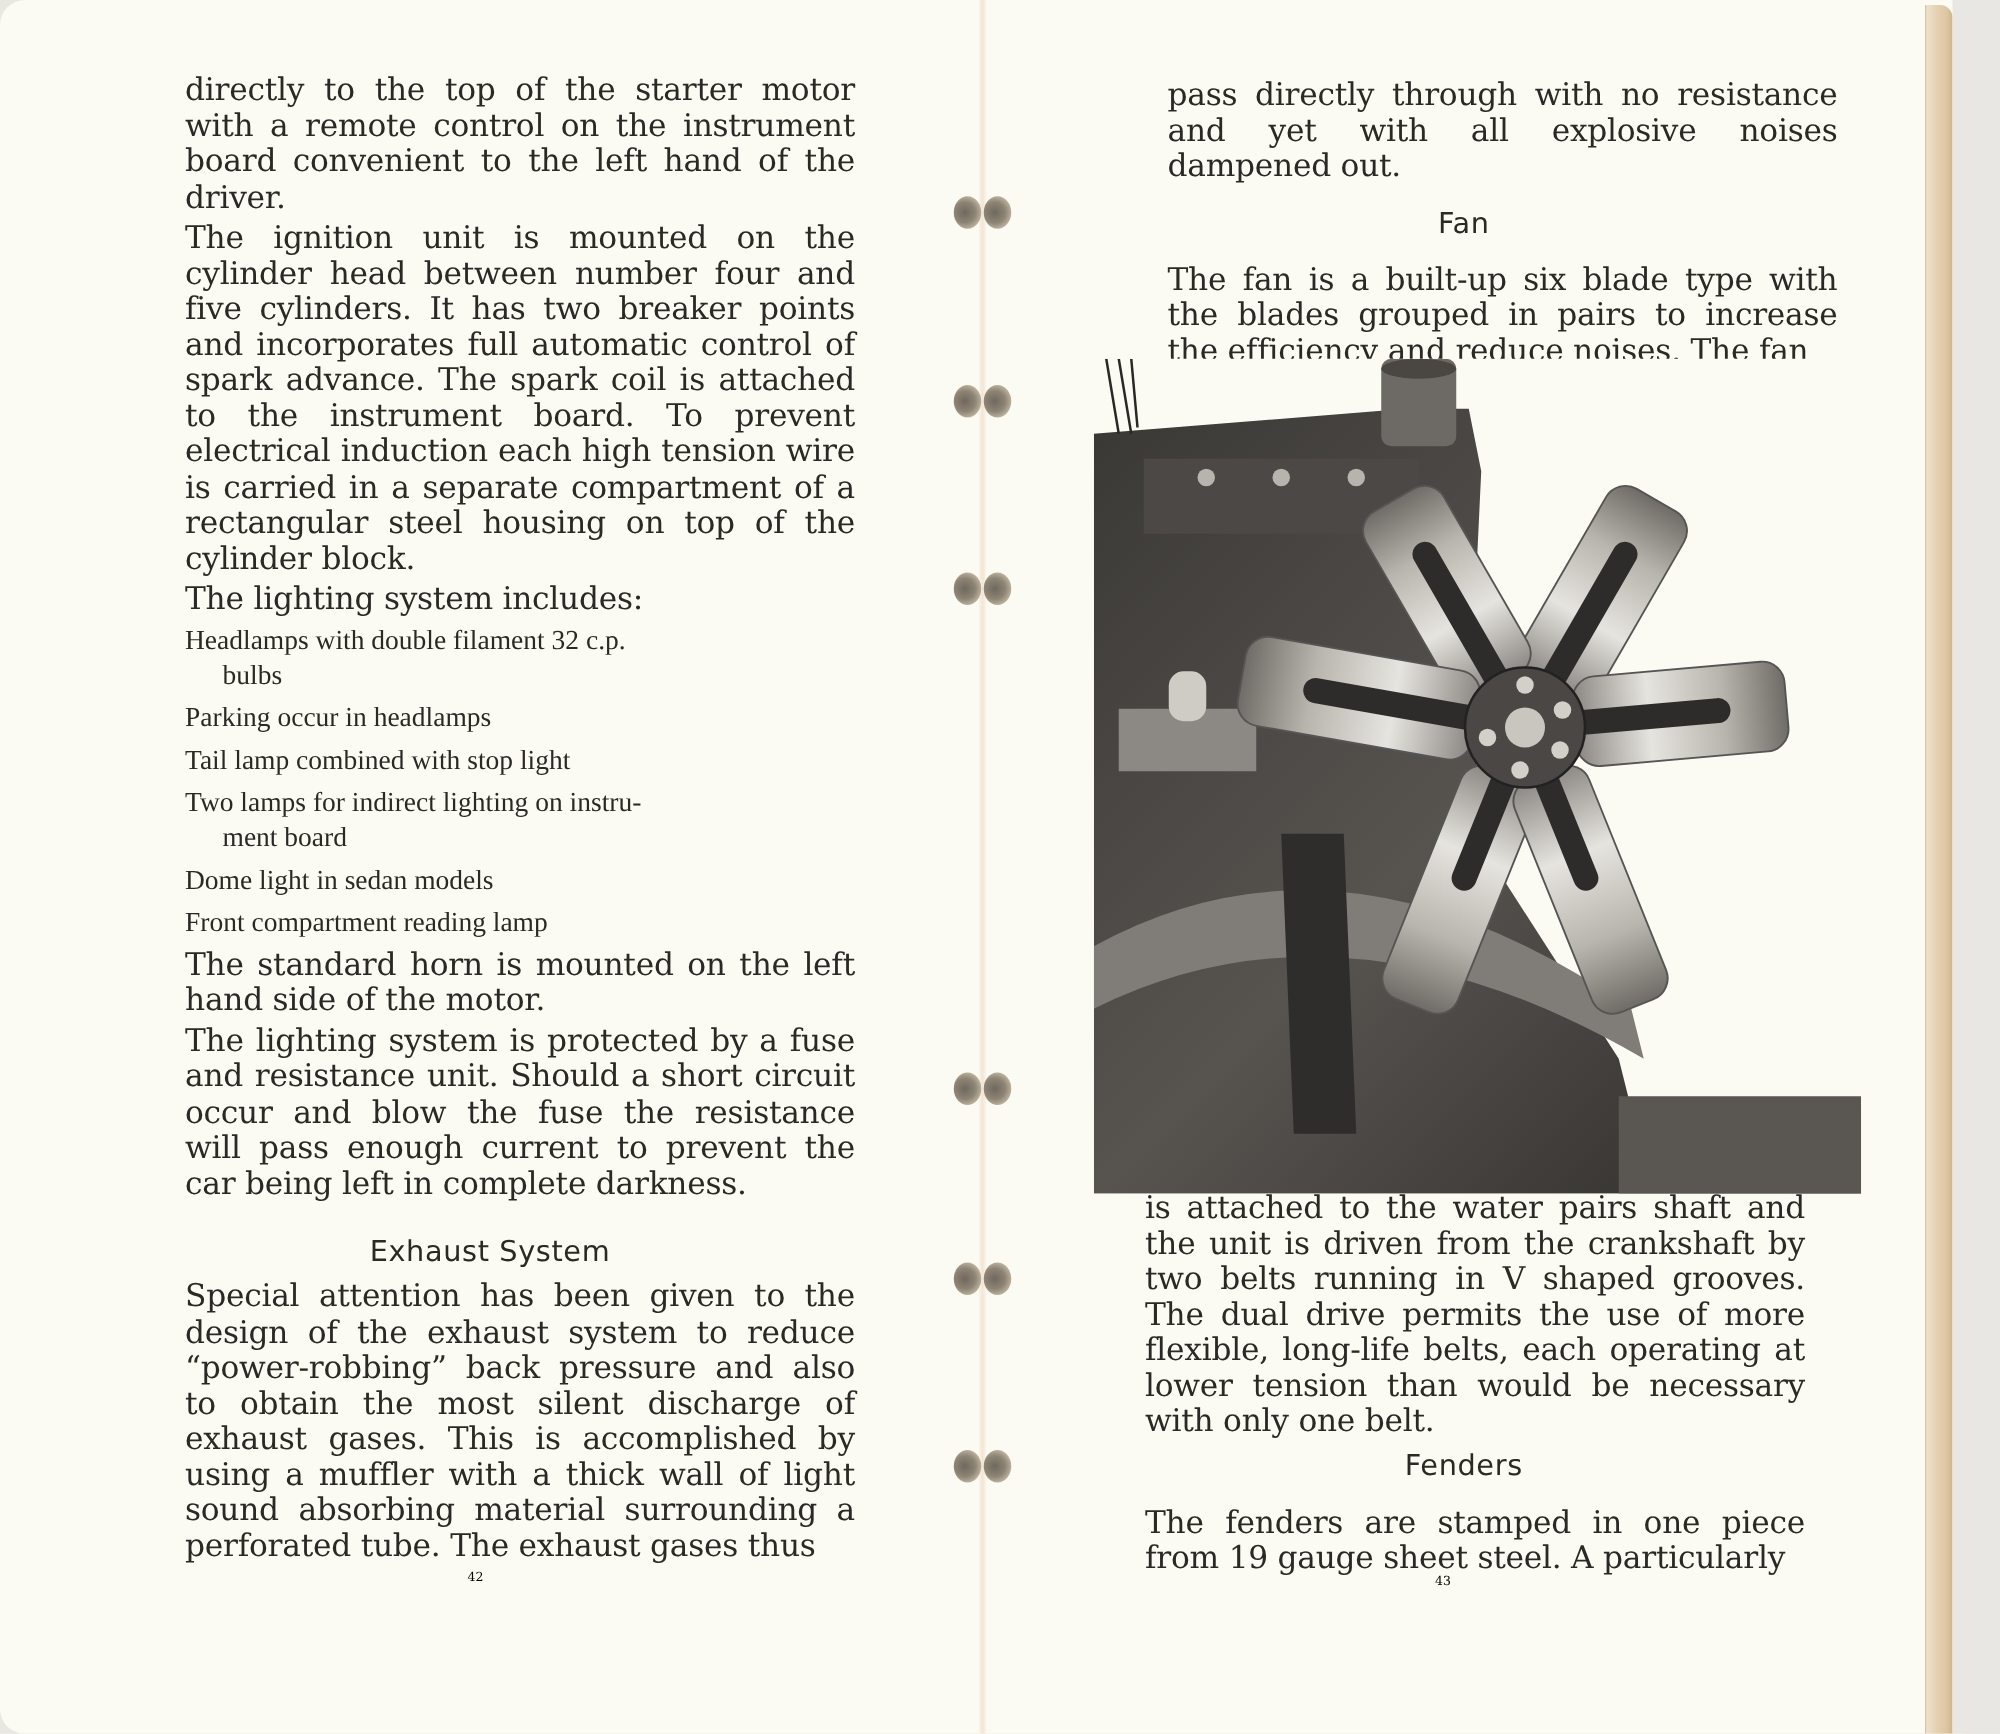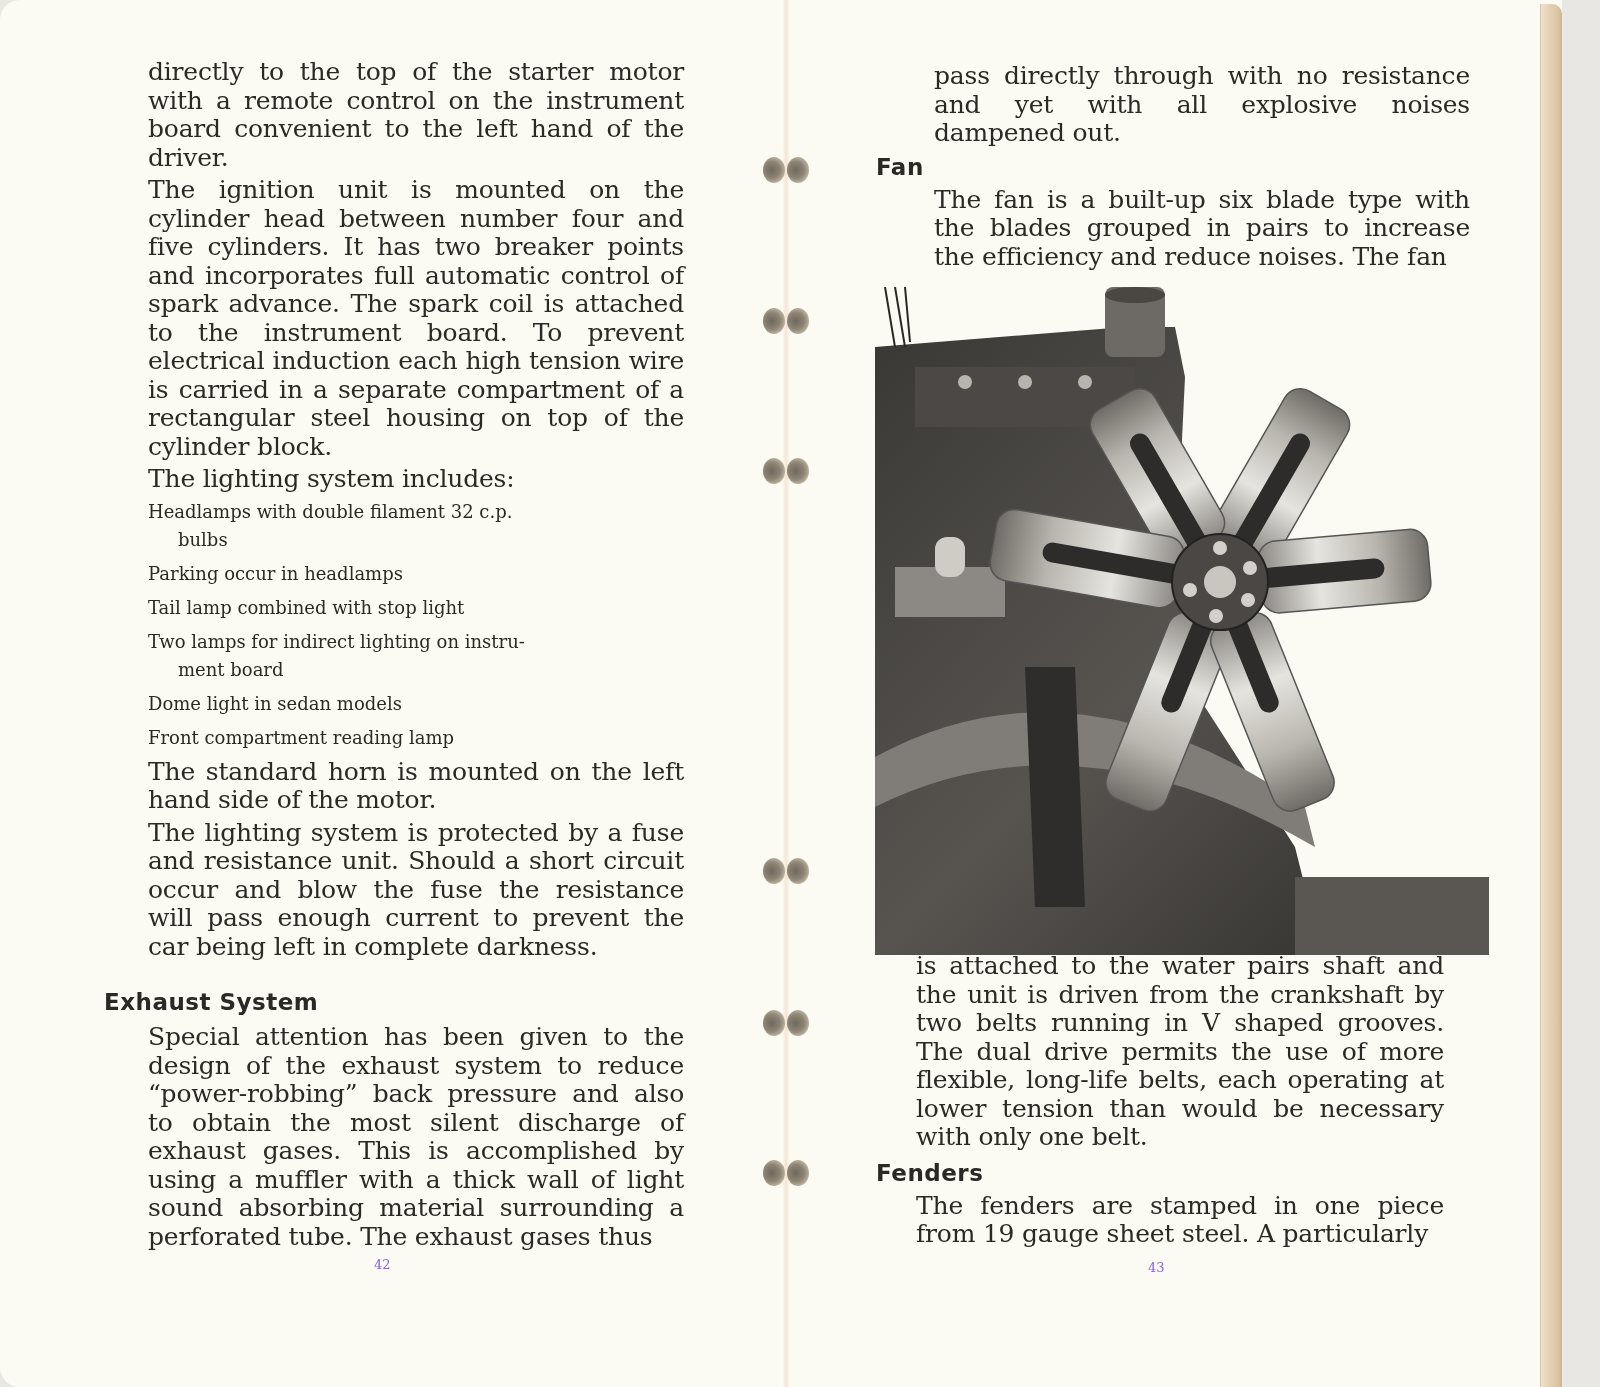--- a/index.html
+++ b/index.html
@@ -40,31 +40,31 @@
     .col-right { left:872px; top:62px; width:598px; }
 
     .p {
       font-size:25px; line-height:28.5px; text-align:justify;
       text-align-last:left; margin:0 0 4px 0;
       padding-left:48px; letter-spacing:-0.2px;
     }
     .col-right .p { padding-left:62px; padding-right:0; width:536px; }
     .col-left .p { width:536px; }
     .li {
-      font-size:18px; line-height:28px; margin:0 0 6px 0;
-      padding-left:48px; text-indent:0;
+      font-size:22px; line-height:28px; margin:0 0 6px 0;
+      padding-left:48px; text-indent:0;font-family:Liberation Serif, serif;
     }
     .li .cont { display:block; padding-left:30px; }
     .heading {
       font-family: "DejaVu Sans", "Liberation Sans", sans-serif;
-      font-weight:bold; font-size:23px; letter-spacing:0.5px;
-      margin:4px; line-height:30px;
+      font-weight:normal; font-size:23px; letter-spacing:0.5px;
+      margin:16px; line-height:30px;text-align:center;
     }
     .page-num {
-      position:absolute; font-size:13px; color:#8b5cf6;
+      position:absolute; font-size:10px; color:#000000;
     }
     .figure {
       position:absolute; left:875px; top:287px; width:614px; height:668px;
       overflow:hidden; background:#fcfbf3;
     }
   </style>
 </head>
 <body>
 
 <div class="spread">

